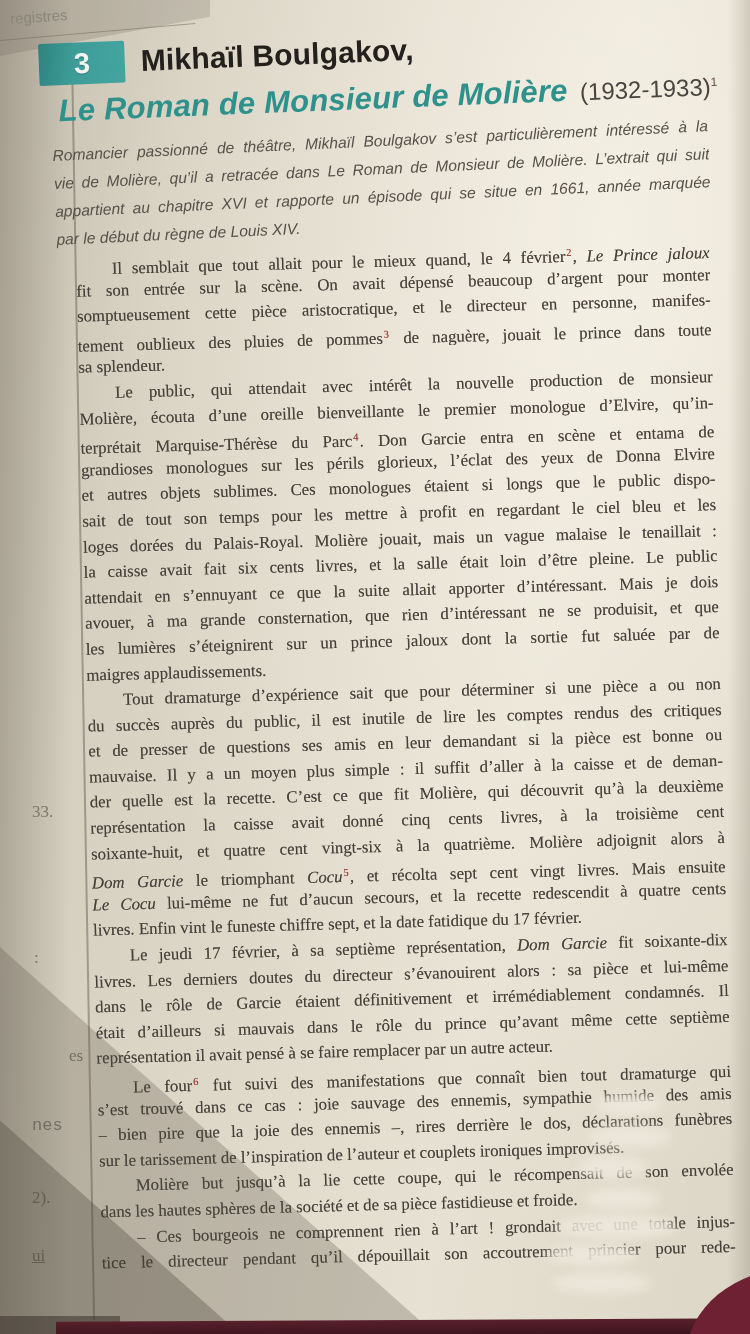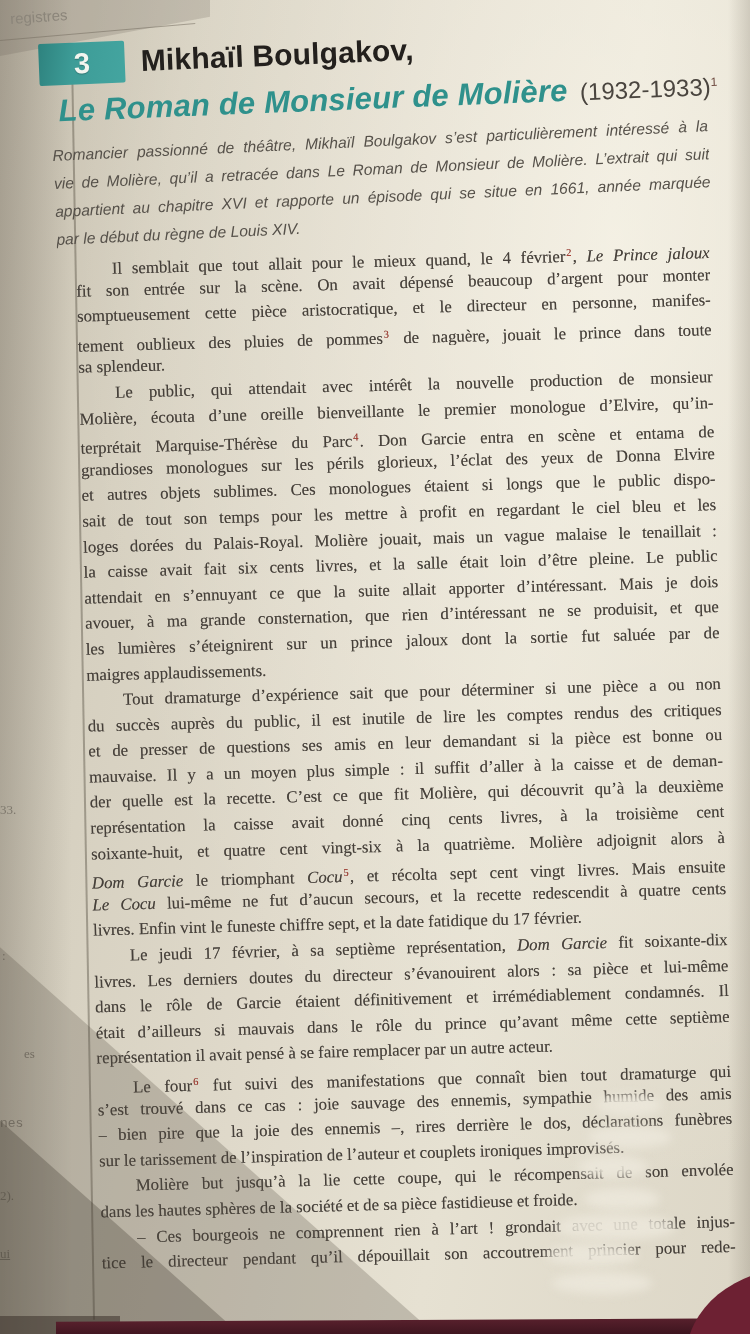--- a/index.html
+++ b/index.html
@@ -12,21 +12,21 @@
   .left-strip{position:absolute;left:0;top:0;width:78px;height:100%;
     background:linear-gradient(to right, rgba(96,88,76,.32), rgba(96,88,76,0) 92%);}
   .crease{position:absolute;left:71px;top:58px;width:2px;height:1262px;
     background:rgba(92,85,72,.45);transform:rotate(-1deg);transform-origin:top left;}
   .corner-line{position:absolute;left:0;top:40px;width:196px;height:1px;
     background:rgba(116,109,96,.55);transform:rotate(-5deg);transform-origin:left center;}
   .corner-shade{position:absolute;left:0;top:0;width:210px;height:56px;
     background:rgba(104,97,85,.22);clip-path:polygon(0 0,100% 0,100% 30%,0 100%);}
   .frag{position:absolute;color:#8b857a;}
   .frag-sans{font-family:"Liberation Sans",sans-serif;font-size:15px;}
-  .frag-serif{font-family:"Liberation Serif",serif;font-size:13px;color:#7d776c;}
+  .frag-serif{font-family:"Liberation Serif",serif;font-size:17px;color:#7d776c;margin-left:32px;}
   
   .header{position:absolute;left:38px;top:44px;width:680px;transform:rotate(-2.3deg);
     transform-origin:left top;font-family:"Liberation Sans",sans-serif;}
   .hrow{display:flex;align-items:center;}
   .numbox{width:86px;height:42px;border-radius:2px;
     background:linear-gradient(100deg,#2e827e 0%,#3d9c97 40%,#44a5a0 100%);
     color:#f2f5ef;font-weight:bold;font-size:29px;display:flex;align-items:center;justify-content:center;
     text-shadow:0 1px 1px rgba(0,0,0,.25);}
   .author{margin-left:16px;font-size:30px;font-weight:bold;color:#23201d;letter-spacing:.2px;}
   .title-line{margin:8px 0 0 18px;white-space:nowrap;}
@@ -71,21 +71,21 @@
 <div class="stage">
 
   <div class="left-strip"></div>
   <div class="corner-shade"></div>
   <div class="corner-line"></div>
   <div class="crease"></div>
   <div id="fragments">
       <div class="frag frag-sans" style="left: 10px; top: 8px; transform: rotate(-4deg);">registres</div>
       <div class="frag frag-serif" style="left: 0px; top: 802px;">33.</div>
       <div class="frag frag-serif" style="left: 2px; top: 948px;">:</div>
-      <div class="frag frag-serif" style="left: 4px; top: 1046px; padding-left: 20px;">es</div>
+      <div class="frag frag-serif" style="left: 17px; top: 1046px; padding-left: 20px;">es</div>
       <div class="frag frag-serif" style="left: 0px; top: 1116px; font-family: Liberation Mono, monospace;">nes</div>
       <div class="frag frag-serif" style="left: 0px; top: 1188px;">2).</div>
       <div class="frag frag-serif" style="left: 0px; top: 1246px; text-decoration: underline;">ui</div>
     </div>
 
   <div class="header">
     <div class="hrow">
       <div class="numbox">
         <span>3</span>
       </div>

